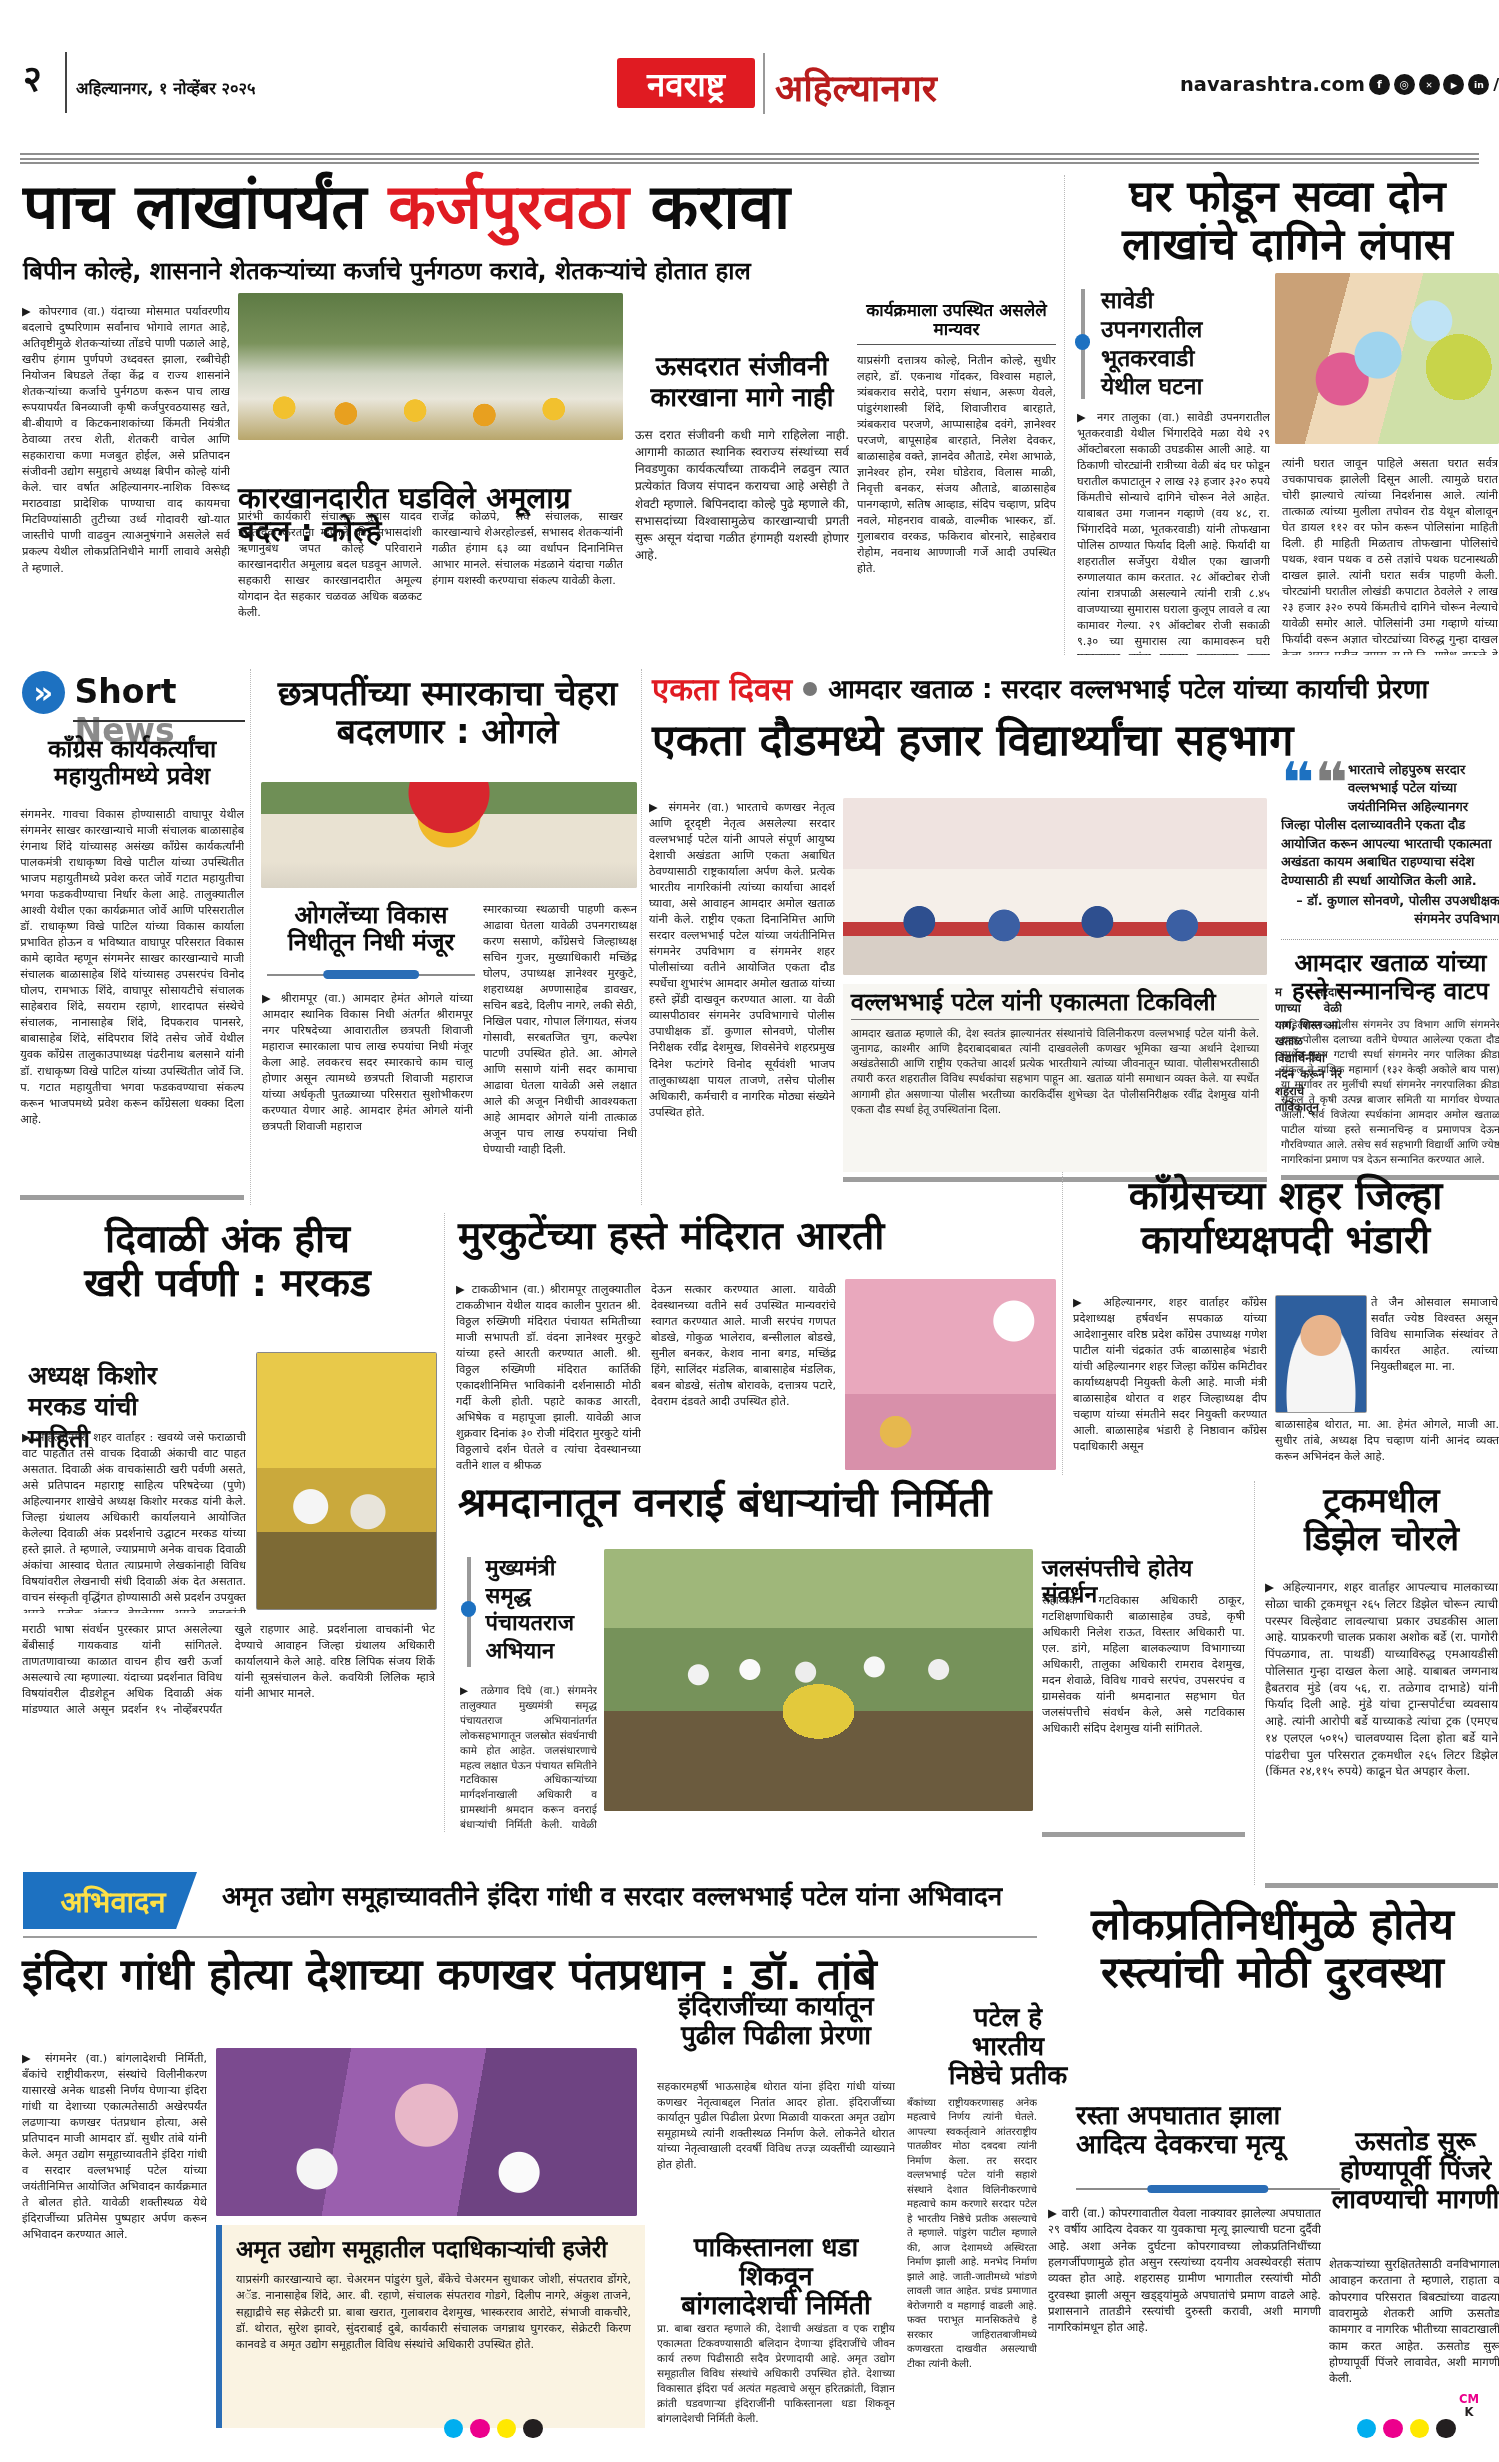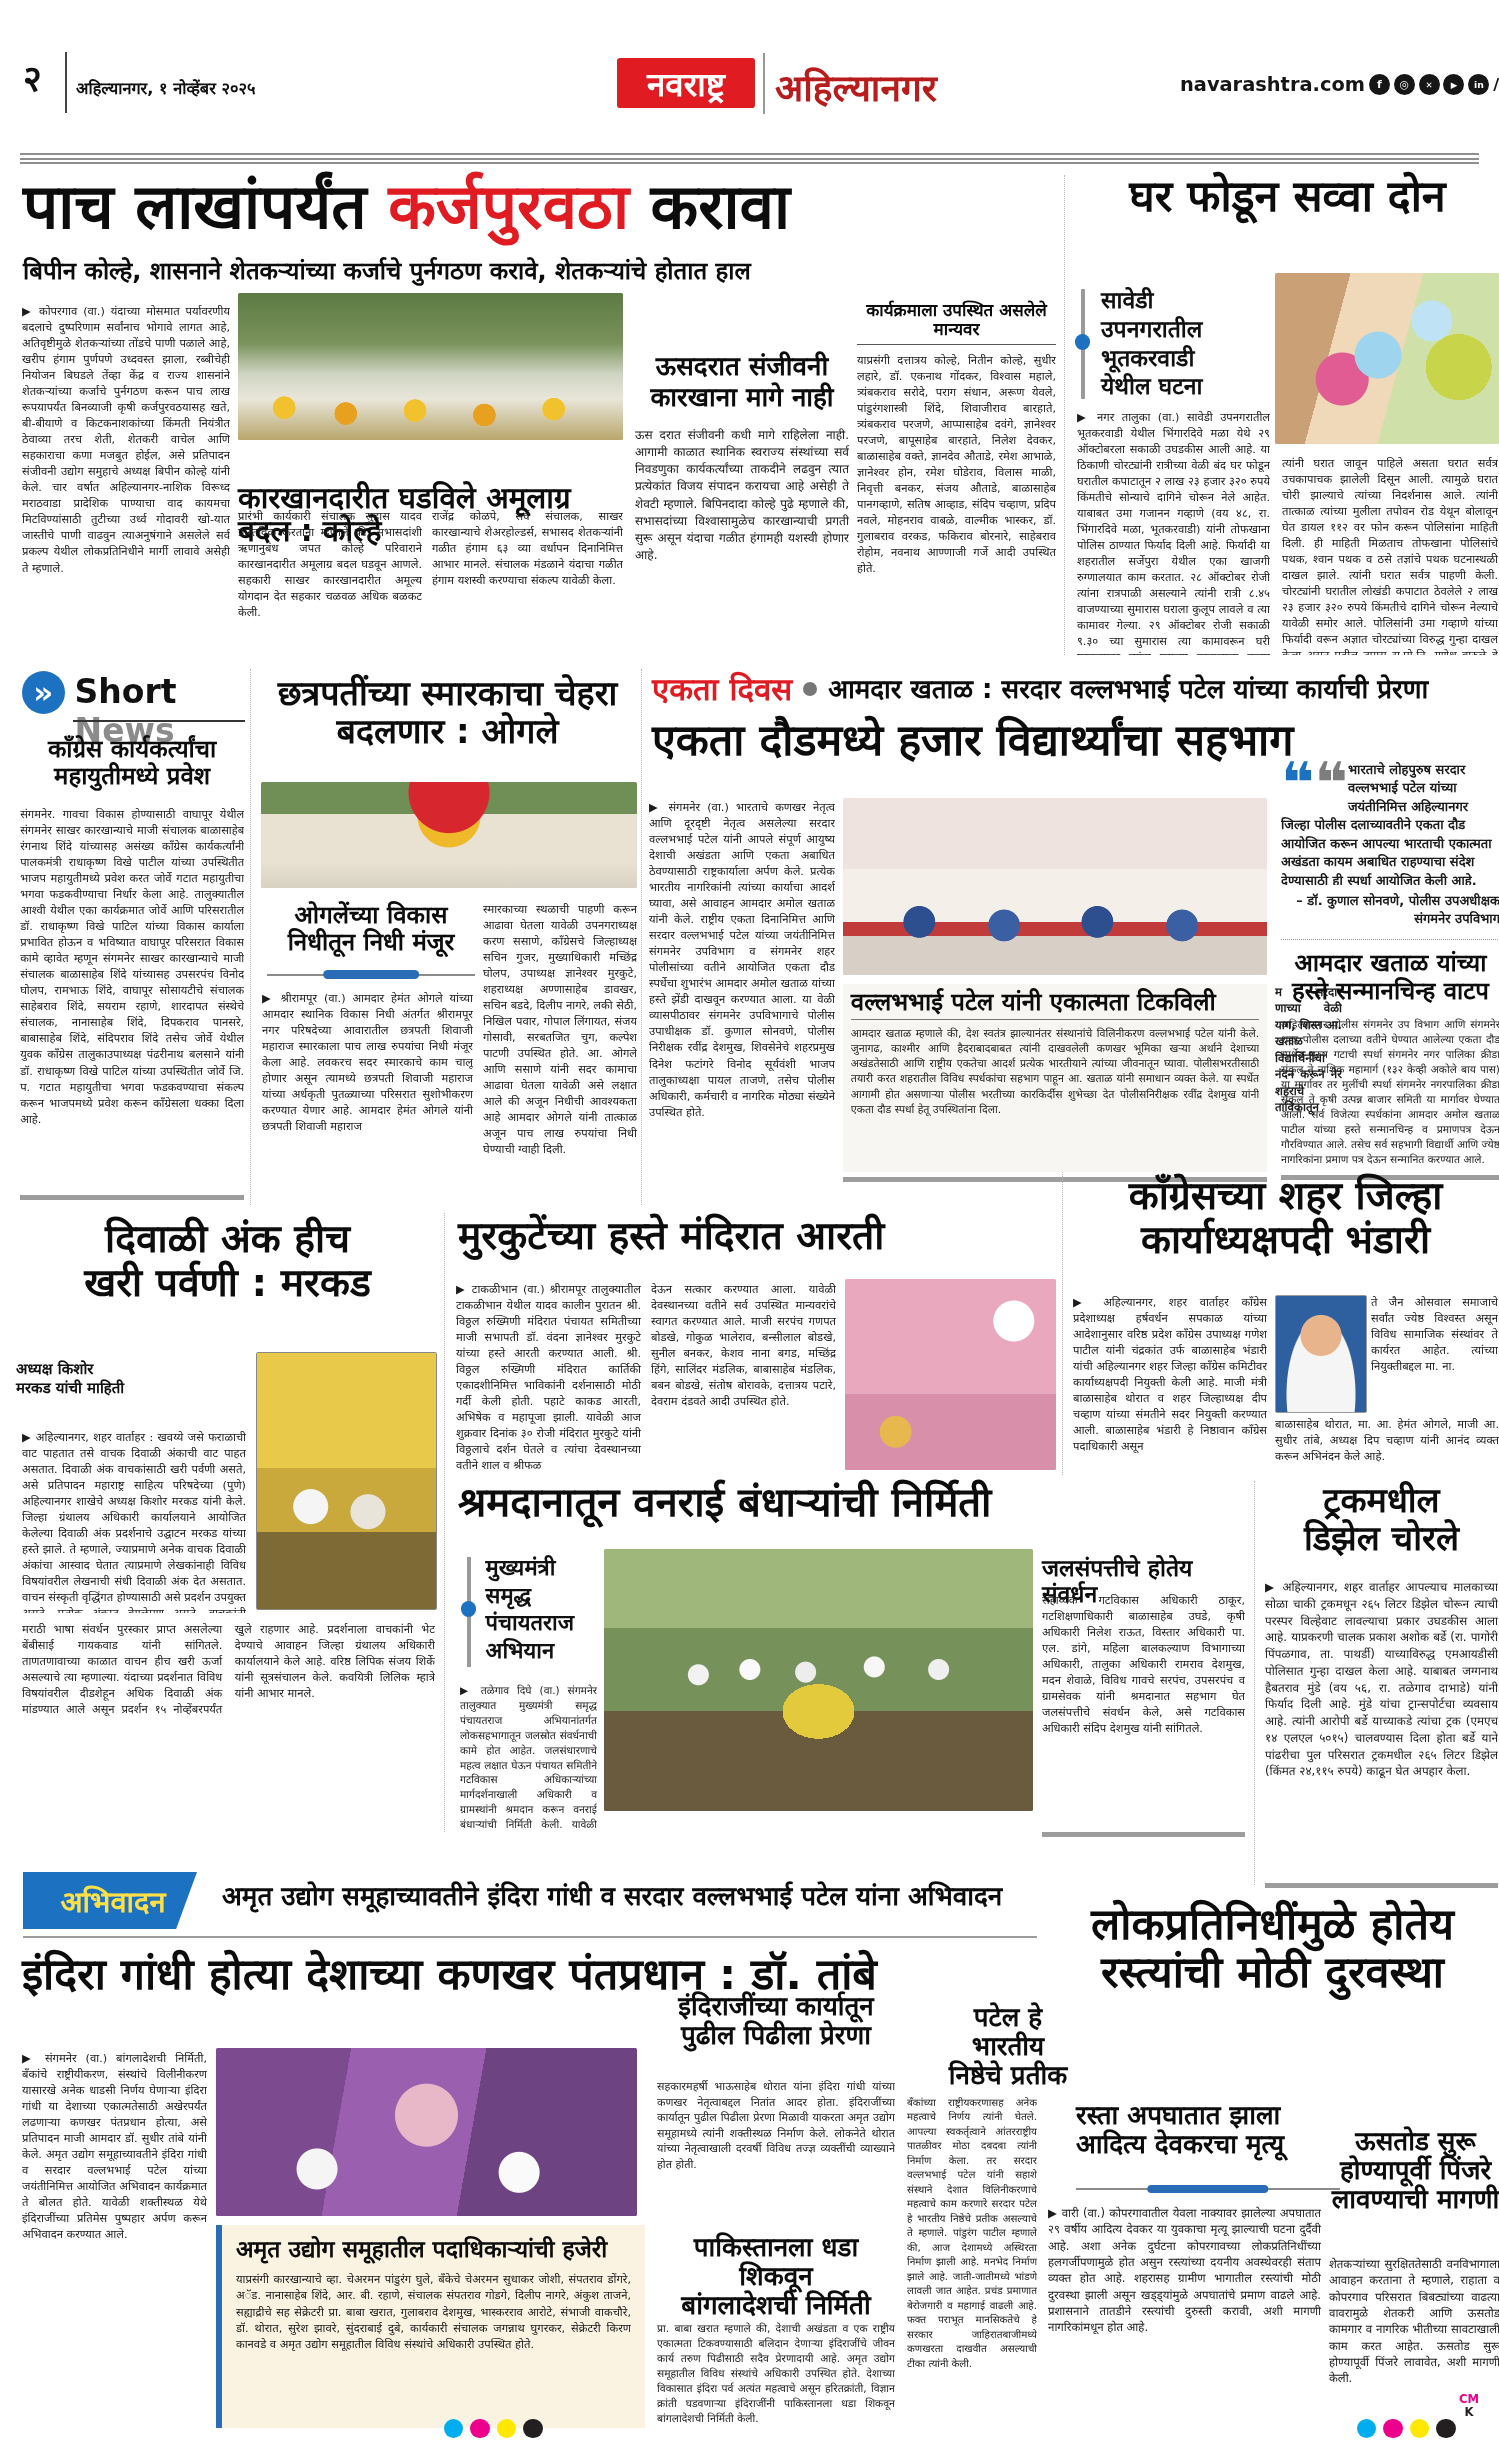--- a/index.html
+++ b/index.html
@@ -81,20 +81,21 @@
 
 <div class="abs" style="left:857px;top:301px;width:199px;height:354px;">
   <div class="hl center" style="font-size:17px;border-bottom:1.6px solid #555;padding-bottom:4.7px;">कार्यक्रमाला उपस्थित असलेले मान्यवर</div>
   <div class="bt" style="margin-top:7.8px;height:304px;overflow:hidden;">याप्रसंगी दत्तात्रय कोल्हे, नितीन कोल्हे, सुधीर लहारे, डॉ. एकनाथ गोंदकर, विश्वास महाले, त्र्यंबकराव सरोदे, पराग संधान, अरूण येवले, पांडुरंगशास्त्री शिंदे, शिवाजीराव बारहाते, त्र्यंबकराव परजणे, आप्पासाहेब दवंगे, ज्ञानेश्वर परजणे, बापूसाहेब बारहाते, निलेश देवकर, बाळासाहेब वक्ते, ज्ञानदेव औताडे, रमेश आभाळे, ज्ञानेश्वर होन, रमेश घोडेराव, विलास माळी, निवृत्ती बनकर, संजय औताडे, बाळासाहेब पानगव्हाणे, सतिष आव्हाड, संदिप चव्हाण, प्रदिप नवले, मोहनराव वाबळे, वाल्मीक भास्कर, डॉ. गुलाबराव वरकड, फकिराव बोरनारे, साहेबराव रोहोम, नवनाथ आण्णाजी गर्जे आदी उपस्थित होते.</div>
 </div>
 
 <div class="abs vline-dot" style="left:1064px;top:175px;height:480px;"></div>
 
 <div class="abs hl" style="left:1077px;top:172px;width:421px;font-size:43px;text-align:center;">
   <div>घर फोडून सव्वा दोन</div>
+  <div>लाखांचे दागिने लंपास</div>
 </div>
 
 <div class="abs" style="left:1081px;top:286px;width:179px;height:116px;">
   <span class="rail"></span>
   <span class="raildot" style="top:48px;"></span>
   <div class="kick" style="margin-left:20px;font-size:23px;">
     <div>सावेडी उपनगरातील</div>
     <div>भूतकरवाडी</div>
     <div>येथील घटना</div>
   </div>
@@ -178,21 +179,21 @@
 </div>
 <div class="abs" style="left:1281px;top:939px;width:219px;border-top:1.6px dotted #999;"></div>
 <div class="abs hl center" style="left:1281px;top:949px;width:219px;font-size:24px;line-height:1.18;">आमदार खताळ यांच्या हस्ते सन्मानचिन्ह वाटप</div>
 <div class="abs bt" style="left:1281px;top:1017px;width:219px;height:152px;overflow:hidden;font-size:10.6px;">अहिल्यानगर पोलीस संगमनेर उप विभाग आणि संगमनेर शहर पोलीस दलाच्या वतीने घेण्यात आलेल्या एकता दौड स्पर्धेत पुरुष गटाची स्पर्धा संगमनेर नगर पालिका क्रीडा संकुल ते नाशिक महामार्ग (१३२ केव्ही अकोले बाय पास) या मार्गावर तर मुलींची स्पर्धा संगमनेर नगरपालिका क्रीडा संकुल ते कृषी उत्पन्न बाजार समिती या मार्गावर घेण्यात आली. सर्व विजेत्या स्पर्धकांना आमदार अमोल खताळ पाटील यांच्या हस्ते सन्मानचिन्ह व प्रमाणपत्र देऊन गौरविण्यात आले. तसेच सर्व सहभागी विद्यार्थी आणि ज्येष्ठ नागरिकांना प्रमाण पत्र देऊन सन्मानित करण्यात आले.</div>
 <div class="abs grayrule" style="left:1281px;top:1175px;width:219px;height:5.4px;"></div>
 
 <div class="abs hl center" style="left:22px;top:1217px;width:411px;font-size:39px;">
   <div>दिवाळी अंक हीच</div>
   <div>खरी पर्वणी : मरकड</div>
 </div>
-<div class="abs kick" style="left:16px;top:1360px;width:179px;font-size:15px;">
+<div class="abs kick" style="left:28px;top:1360px;width:179px;font-size:25px;">
   <div>अध्यक्ष किशोर</div>
   <div>मरकड यांची माहिती</div>
 </div>
 <div class="abs photo" style="left:256px;top:1352px;width:179px;height:256px;border:0.8px solid #888;
   background:
     radial-gradient(circle at 30% 60%, #f5f5f5 0 17px, transparent 18px),
     radial-gradient(circle at 62% 62%, #e8e4da 0 17px, transparent 18px),
     linear-gradient(180deg,#e8c94a 0 45%, #caa93c 45% 70%, #7d6a35 70% 100%);"></div>
 <div class="abs bt" style="left:22px;top:1430px;width:224px;height:183px;overflow:hidden;">▶   अहिल्यानगर, शहर वार्ताहर : खवय्ये जसे फराळाची वाट पाहतात तसे वाचक दिवाळी अंकाची वाट पाहत असतात. दिवाळी अंक वाचकांसाठी खरी पर्वणी असते, असे प्रतिपादन महाराष्ट्र साहित्य परिषदेच्या (पुणे) अहिल्यानगर शाखेचे अध्यक्ष किशोर मरकड यांनी केले. जिल्हा ग्रंथालय अधिकारी कार्यालयाने आयोजित केलेल्या दिवाळी अंक प्रदर्शनाचे उद्घाटन मरकड यांच्या हस्ते झाले. ते म्हणाले, ज्याप्रमाणे अनेक वाचक दिवाळी अंकांचा आस्वाद घेतात त्याप्रमाणे लेखकांनाही विविध विषयांवरील लेखनाची संधी दिवाळी अंक देत असतात. वाचन संस्कृती वृद्धिंगत होण्यासाठी असे प्रदर्शन उपयुक्त असते. प्रत्येक अंकात वेगळेपण असते. वाचकांनी पुस्तके स्वच्छ ठेवण्याची काळजी घ्यावी, पुस्तके मन स्वच्छ करण्याचे काम करतात. चांगले ग्रंथालय समाजाला दिशा देत असते.</div>
 <div class="abs bt c2" style="left:22px;top:1622px;width:413px;height:203px;overflow:hidden;">मराठी भाषा संवर्धन पुरस्कार प्राप्त असलेल्या बेंबीसाई गायकवाड यांनी सांगितले. ताणतणावाच्या काळात वाचन हीच खरी ऊर्जा असल्याचे त्या म्हणाल्या. यंदाच्या प्रदर्शनात विविध विषयांवरील दीडशेहून अधिक दिवाळी अंक मांडण्यात आले असून प्रदर्शन १५ नोव्हेंबरपर्यंत खुले राहणार आहे. प्रदर्शनाला वाचकांनी भेट देण्याचे आवाहन जिल्हा ग्रंथालय अधिकारी कार्यालयाने केले आहे. वरिष्ठ लिपिक संजय शिर्के यांनी सूत्रसंचालन केले. कवयित्री लिलिक म्हात्रे यांनी आभार मानले.</div>

